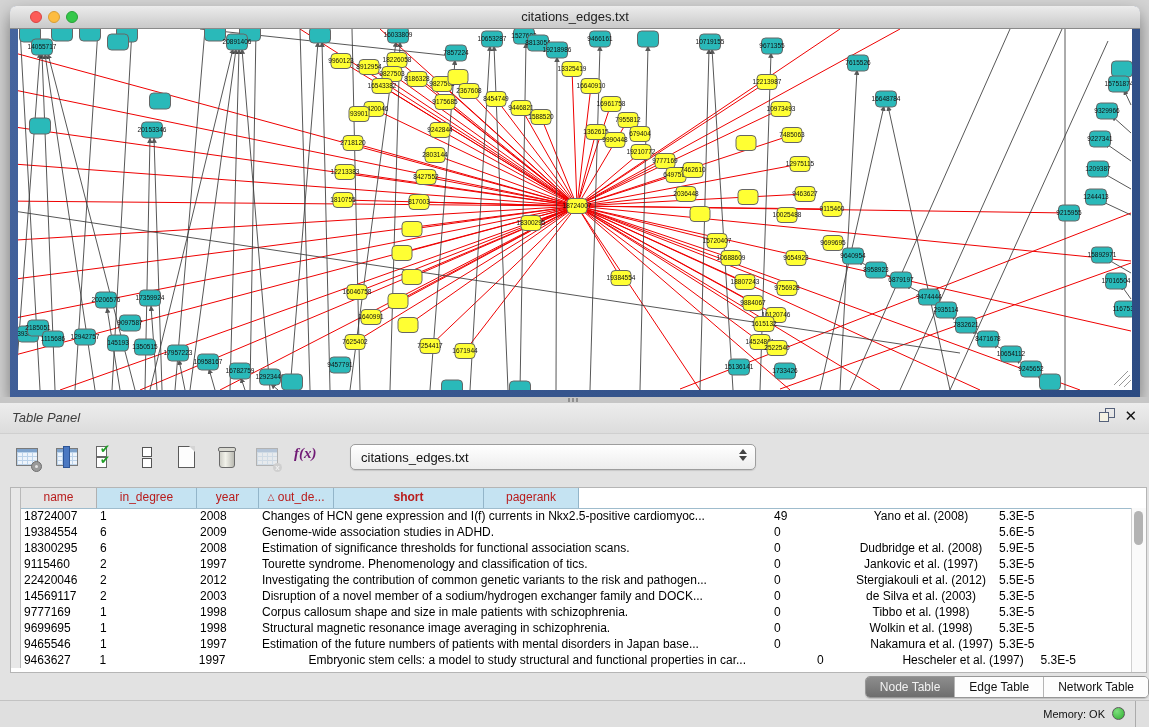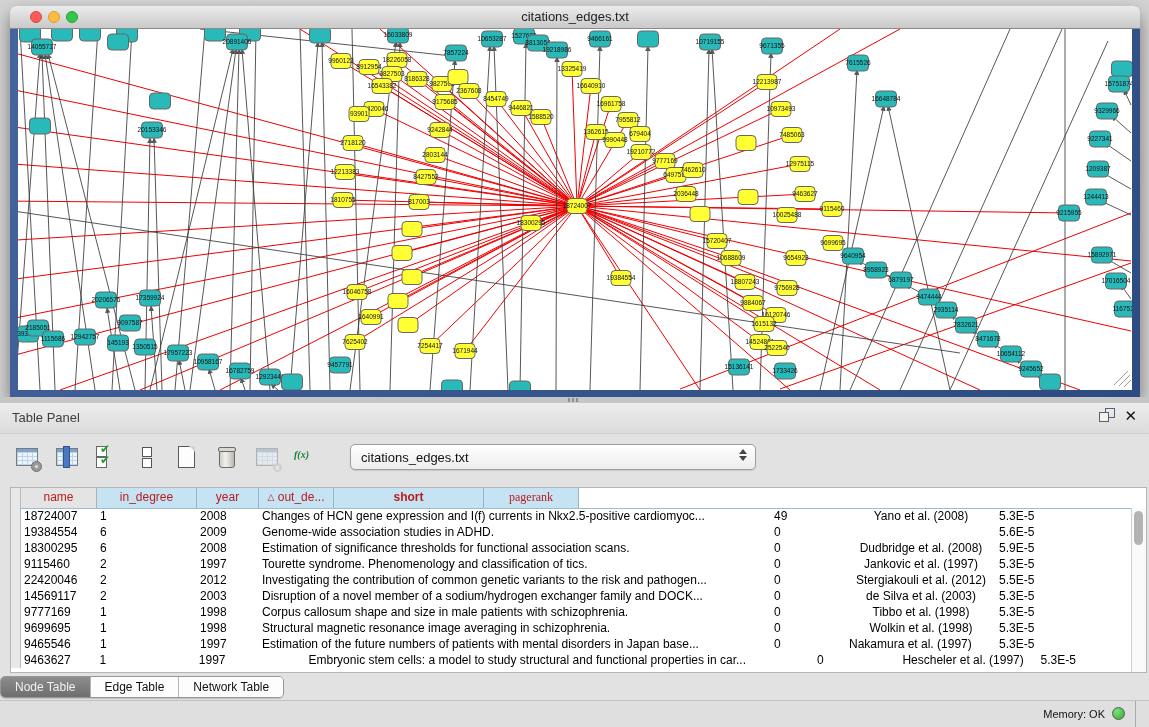--- a/index.html
+++ b/index.html
@@ -20,31 +20,31 @@
   .light.grn{background:#34c84a;border:1px solid #28a138;}
   .net-content{margin:0 8px 8px 8px;height:361px;background:#fff;position:relative;overflow:hidden;}
   .net-content svg{display:block;}
   
   .divider{position:absolute;left:0;top:397px;width:1149px;height:6px;background:#c6c6c6;}
   .divider .grip{position:absolute;left:568px;top:1px;width:10px;height:4px;
       background:repeating-linear-gradient(90deg,#8f8f8f 0 2px,#c6c6c6 2px 4px);}
   
   .table-panel{position:absolute;left:0;top:403px;width:1149px;height:324px;background:#e2e2e2;}
   .panel-header{height:30px;position:relative;background:linear-gradient(#ededed,#dcdcdc);
-      border-bottom:1px solid #cfcfcf;}
+      border-bottom:1px solid #cfcfcf;font-style:italic;}
   .panel-header .ptitle{position:absolute;left:12px;top:7px;font-size:13px;color:#3d3d3d;}
   .panel-header .pbtns{position:absolute;right:12px;top:5px;display:flex;gap:10px;align-items:center;}
   .float-ic{width:15px;height:15px;position:relative;}
   .float-ic i{position:absolute;border:1px solid #55617a;background:#f4f2e4;}
   .float-ic i.b1{left:0;top:4px;width:8px;height:8px;}
   .float-ic i.b2{left:6px;top:0;width:8px;height:8px;background:transparent;border-color:#55617a;}
   .close-x{font-size:15px;font-weight:bold;color:#111;line-height:15px;}
   .toolbar{height:46px;display:flex;align-items:center;padding-left:14px;gap:14px;}
   .tbicon{width:26px;height:26px;position:relative;flex:0 0 auto;}
-  .fx{font-size:10px;font-style:italic;font-weight:bold;color:#15803d;font-family:"Liberation Serif",serif;}
+  .fx{font-size:15px;font-style:italic;font-weight:bold;color:#701a75;font-family:"Liberation Serif",serif;}
   .dropdown{margin-left:12px;width:404px;height:24px;border:1px solid #9d9d9d;border-radius:5px;
       background:linear-gradient(#ffffff,#ededed);display:flex;align-items:center;position:relative;
       box-shadow:0 1px 1px rgba(0,0,0,.12);}
   .dropdown .dval{font-size:13px;color:#111;padding-left:10px;}
   .stepper{position:absolute;right:8px;top:4px;display:flex;flex-direction:column;gap:2px;}
   .stepper .up{width:0;height:0;border-left:4px solid transparent;border-right:4px solid transparent;border-bottom:5px solid #444;}
   .stepper .dn{width:0;height:0;border-left:4px solid transparent;border-right:4px solid transparent;border-top:5px solid #444;}
   
   .grid-wrap{position:absolute;left:10px;top:84px;width:1135px;height:184px;background:#fff;
       border:1px solid #b5b5b5;}
@@ -54,21 +54,21 @@
   .hcell.gray{background:#e4e4e4;border-right:1px solid #b0b0b0;}
   .hcell .sorttri{font-size:9px;vertical-align:1px;}
   .gutter{width:10px;box-sizing:border-box;background:#e8e8e8;border-right:1px solid #b9b9b9;height:100%;}
   .grid-body{position:absolute;left:0;top:20px;right:14px;bottom:0;overflow:hidden;}
   .trow{display:flex;height:16px;}
   .tcell{box-sizing:border-box;font-size:12px;color:#000;line-height:16px;white-space:nowrap;
       overflow:hidden;padding:0 3px;}
   .vsb{position:absolute;right:0;top:20px;bottom:0;width:14px;background:#fafafa;border-left:1px solid #d0d0d0;}
   .vsb .thumb{position:absolute;left:2px;top:3px;width:9px;height:34px;border-radius:5px;background:#b3b3b3;}
   
-  .tabbar{position:absolute;left:0;top:271px;width:1149px;height:26px;display:flex;justify-content:flex-start;align-items:center;}
+  .tabbar{position:absolute;left:0;top:271px;width:1149px;height:26px;display:flex;justify-content:flex-end;align-items:center;}
   .seg{display:flex;height:20px;border:1px solid #979797;border-radius:5px;overflow:hidden;
       box-shadow:0 1px 1px rgba(0,0,0,.15);}
   .seg button{border:none;margin:0;padding:0 14px;font-size:12px;height:20px;cursor:default;
       background:#fdfdfd;color:#111;border-left:1px solid #b5b5b5;font-family:inherit;}
   .seg button:first-child{border-left:none;}
   .seg button.active{background:linear-gradient(#8d8d8d,#6e6e6e);color:#f2f2f2;}
   
   .statusbar{position:absolute;left:0;top:297px;width:1149px;height:27px;background:#dfdfdf;
       border-top:1px solid #c2c2c2;}
   .statusbar .mem{position:absolute;right:44px;top:7px;font-size:11px;color:#111;}
@@ -846,21 +846,21 @@
   </div>
 
   <div class="grid-wrap">
     <div class="grid-head" id="grid-head">
         <span class="gutter"></span>
         <div class="hcell gray" style="width: 76px;"><span>name</span></div>
         <div class="hcell" style="width: 100px;"><span>in_degree</span></div>
         <div class="hcell" style="width: 62px;"><span>year</span></div>
         <div class="hcell" style="width: 75px;"><span class="sorttri">△</span> <span>out_de...</span></div>
         <div class="hcell" style="width: 150px; font-weight: bold;"><span>short</span></div>
-        <div class="hcell" style="width: 95px; font-family: Liberation Serif, serif;"><span>pagerank</span></div>
+        <div class="hcell" style="width: 95px;"><span>pagerank</span></div>
       </div>
     <div class="grid-body" id="grid-body">
         <div class="trow">
           <span class="gutter"></span>
           <div class="tcell" style="width: 76px; text-align: left;">18724007</div>
           <div class="tcell" style="width: 100px; text-align: left;">1</div>
           <div class="tcell" style="width: 62px; text-align: left;">2008</div>
           <div class="tcell" style="width: 512px; text-align: left;">Changes of HCN gene expression and I(f) currents in Nkx2.5-positive cardiomyoc...</div>
           <div class="tcell" style="width: 75px; text-align: left;">49</div>
           <div class="tcell" style="width: 150px; text-align: center;">Yano et al. (2008)</div>
@@ -936,21 +936,21 @@
           <div class="tcell" style="width: 150px; text-align: center;">Wolkin et al. (1998)</div>
           <div class="tcell" style="width: 95px; text-align: left;">5.3E-5</div>
         </div>
         <div class="trow">
           <span class="gutter"></span>
           <div class="tcell" style="width: 76px; text-align: left;">9465546</div>
           <div class="tcell" style="width: 100px; text-align: left;">1</div>
           <div class="tcell" style="width: 62px; text-align: left;">1997</div>
           <div class="tcell" style="width: 512px; text-align: left;">Estimation of the future numbers of patients with mental disorders in Japan base...</div>
           <div class="tcell" style="width: 75px; text-align: left;">0</div>
-          <div class="tcell" style="width: 150px; text-align: left;">Nakamura et al. (1997)</div>
+          <div class="tcell" style="width: 150px; text-align: right;">Nakamura et al. (1997)</div>
           <div class="tcell" style="width: 95px; text-align: left;">5.3E-5</div>
         </div>
         <div class="trow">
           <span class="gutter"></span>
           <div class="tcell" style="width: 76px; text-align: left;">9463627</div>
           <div class="tcell" style="width: 100px; text-align: left;">1</div>
           <div class="tcell" style="width: 62px; text-align: left;">1997</div>
           <div class="tcell" style="width: 512px; text-align: left; margin-left: 48px;">Embryonic stem cells: a model to study structural and functional properties in car...</div>
           <div class="tcell" style="width: 75px; text-align: left;">0</div>
           <div class="tcell" style="width: 150px; text-align: center;">Hescheler et al. (1997)</div>

